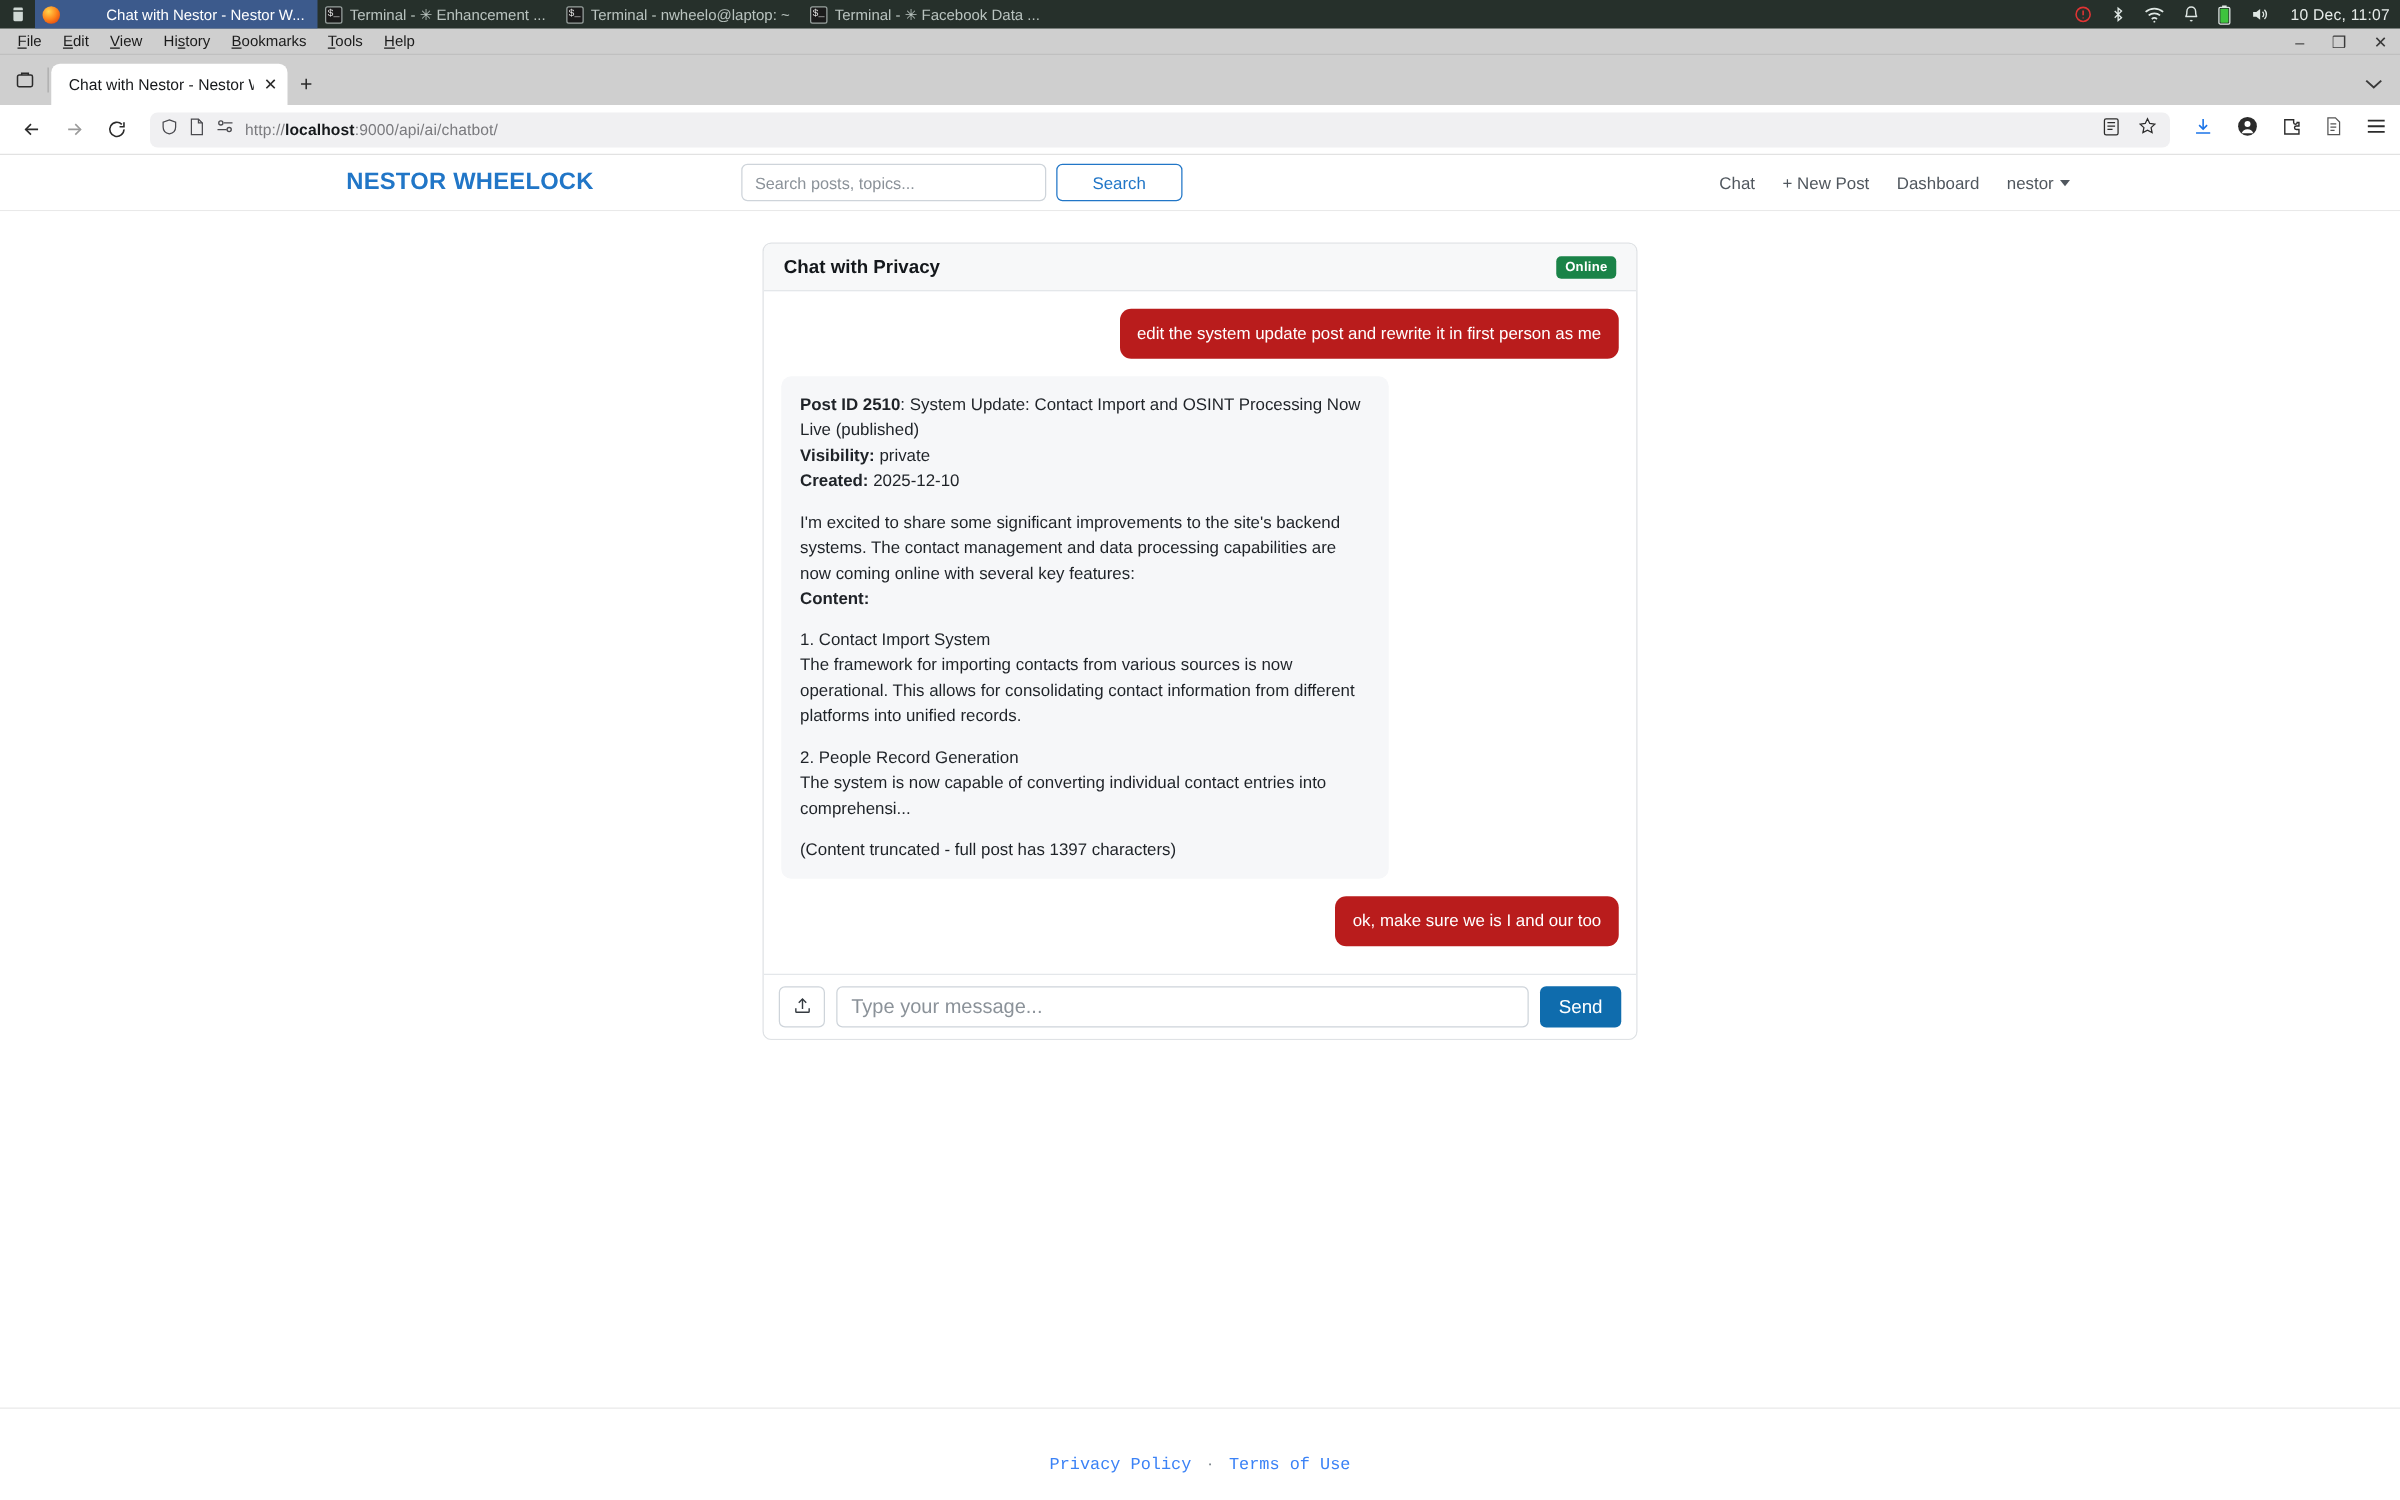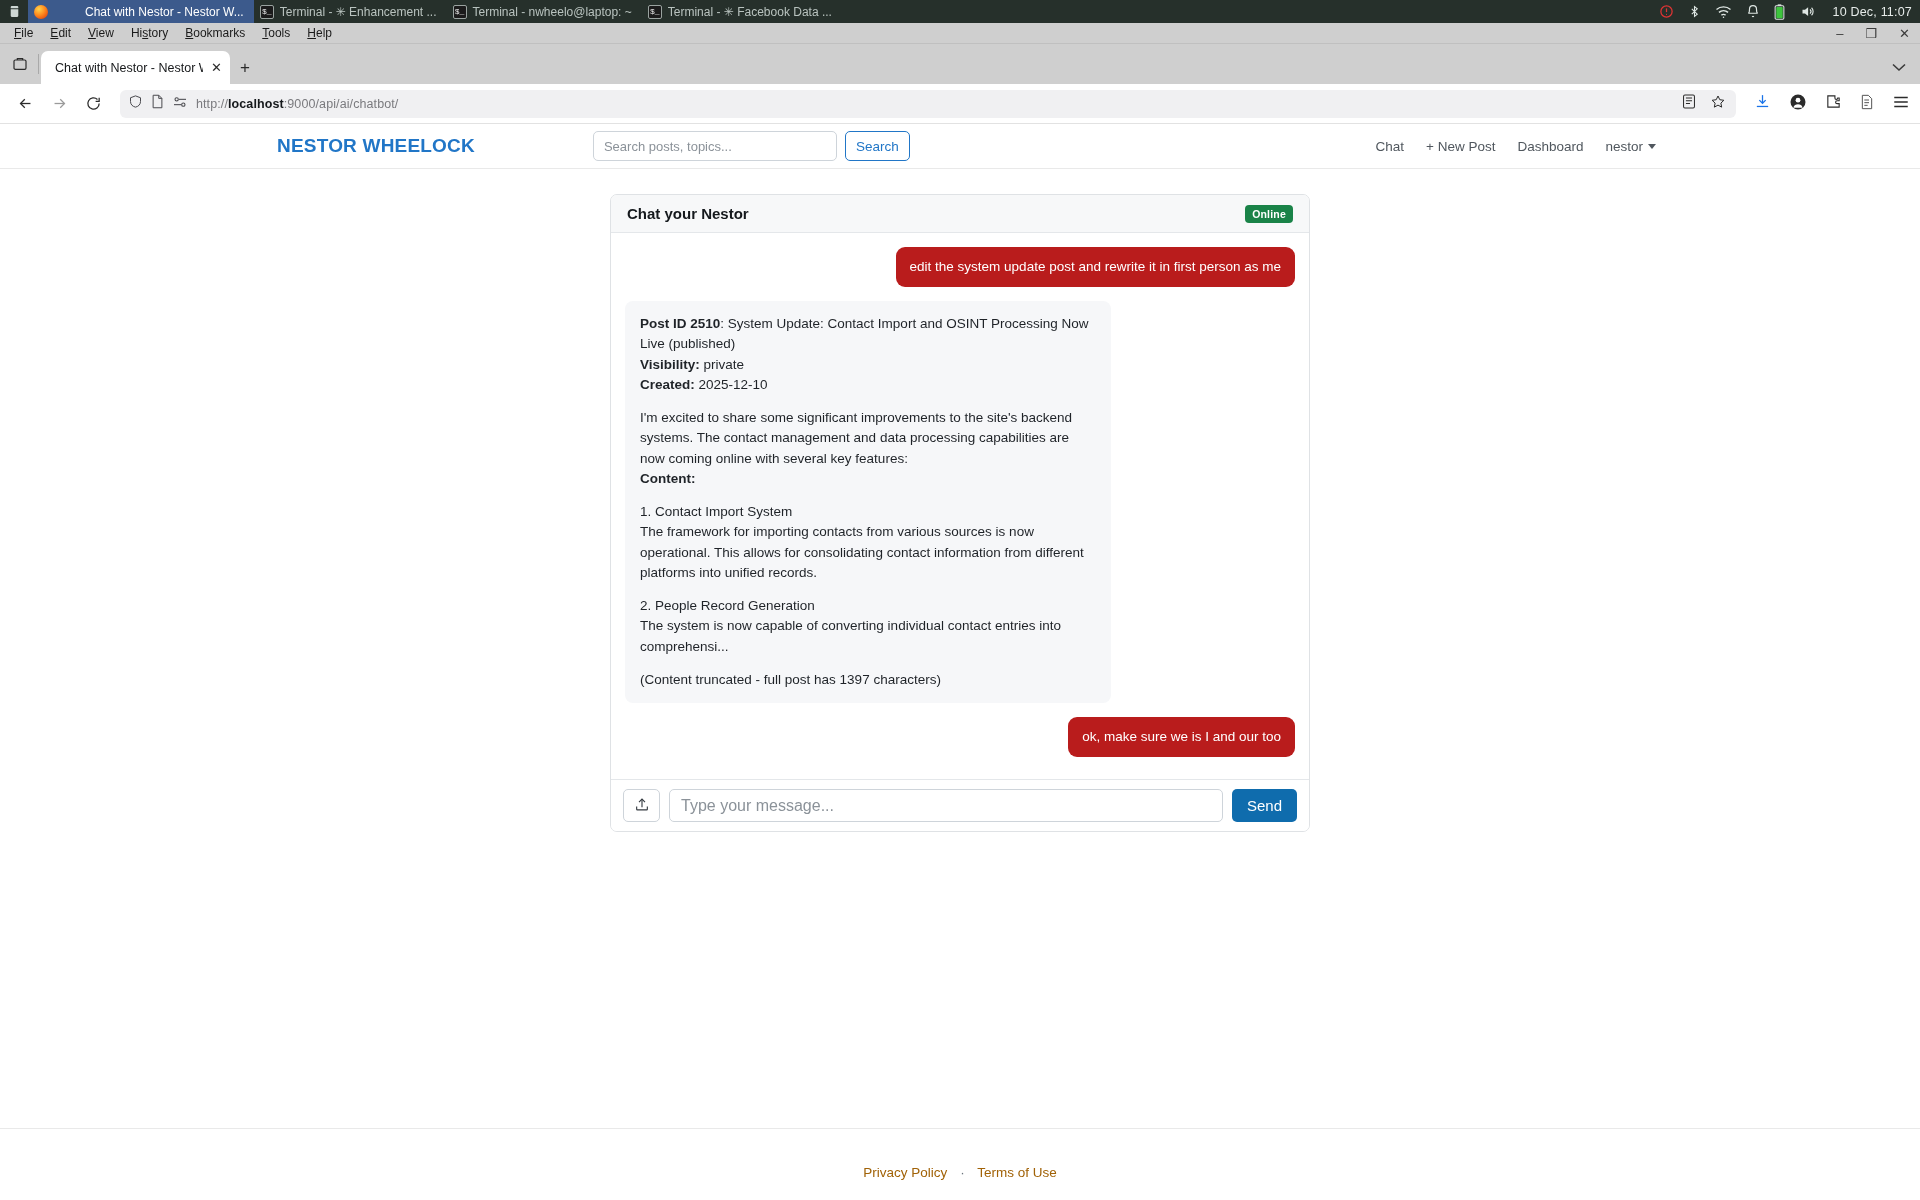--- a/index.html
+++ b/index.html
@@ -87,21 +87,21 @@
     margin-left: 277px; font-family: "Liberation Sans", sans-serif;
   }
   .searchwrap { display: flex; align-items: center; gap: 8px; margin-left: 118px; }
   .search-input {
     width: 244px; height: 30px; border: 1px solid #ced4da; border-radius: 5px;
     padding: 0 10px; font-size: 13px; color: #495057; background: #fff;
     font-family: "Liberation Sans", sans-serif;
   }
   .search-input::placeholder { color: #8b9299; }
   .search-btn {
-    height: 30px; padding: 0 10px; border: 1px solid #2176c7; border-radius: 5px;
+    height: 30px; padding: 0 28px; border: 1px solid #2176c7; border-radius: 5px;
     background: #fff; color: #2176c7; font-size: 13.5px; cursor: pointer;
     font-family: "Liberation Sans", sans-serif;
   }
   .site-nav { margin-left: auto; margin-right: 264px; display: flex; align-items: center; gap: 22px; }
   .site-nav a { color: #50575e; font-size: 13.5px; text-decoration: none; white-space: nowrap; }
   .caret { display:inline-block; margin-left:5px; border-left:4px solid transparent; border-right:4px solid transparent; border-top:5px solid #50575e; vertical-align: middle; }
 
   .content { flex: 1; background: #ffffff; padding-top: 25px; }
   .chat-card {
     width: 700px; margin: 0 auto; background: #fff;
@@ -148,21 +148,21 @@
   .msg-input::placeholder { color: #8b9299; }
   .send-btn {
     height: 33px; padding: 0 15px; border: none; border-radius: 5px;
     background: #0f6cad; color: #fff; font-size: 15px; cursor: pointer;
     font-family: "Liberation Sans", sans-serif;
   }
 
   .footer-sep { border-top: 1px solid #e9e9e9; margin-top: 42px; }
   .footer { text-align: center; padding-top: 26px; color: #6c757d; font-size: 13.5px; }
   .footer .line2 { margin-top: 10px; }
-  .footer a { color: #a16207; text-decoration: none; }
+  .footer a { color: #3b82f6; text-decoration: none; font-family: Liberation Mono, monospace; }
   .footer .dot { padding: 0 9px; }
 </style>
 </head>
 <body>
 
 <div class="taskbar">
   <div class="tb-start">
     <svg width="13" height="13" viewBox="0 0 24 24" fill="#cfd8d4">
         <path d="M7 2h10a2 2 0 0 1 2 2v2H5V4a2 2 0 0 1 2-2zM5 8h14v12a2 2 0 0 1-2 2H7a2 2 0 0 1-2-2V8z"></path>
       </svg>
@@ -368,21 +368,21 @@
       <a href="#">+ New Post</a>
       <a href="#">Dashboard</a>
       <a href="#"><span>nestor</span><span class="caret"></span></a>
     </div>
   </div>
 
   <div class="content">
     <div class="chat-card">
 
       <div class="chat-head">
-        <div class="chat-title">Chat your Nestor</div>
+        <div class="chat-title">Chat with Privacy</div>
         <div class="badge-online">Online</div>
       </div>
 
       <div class="chat-body">
 
         <div class="row right">
           <div class="bubble-user">edit the system update post and rewrite it in first person as me</div>
         </div>
 
         <div class="row left">

